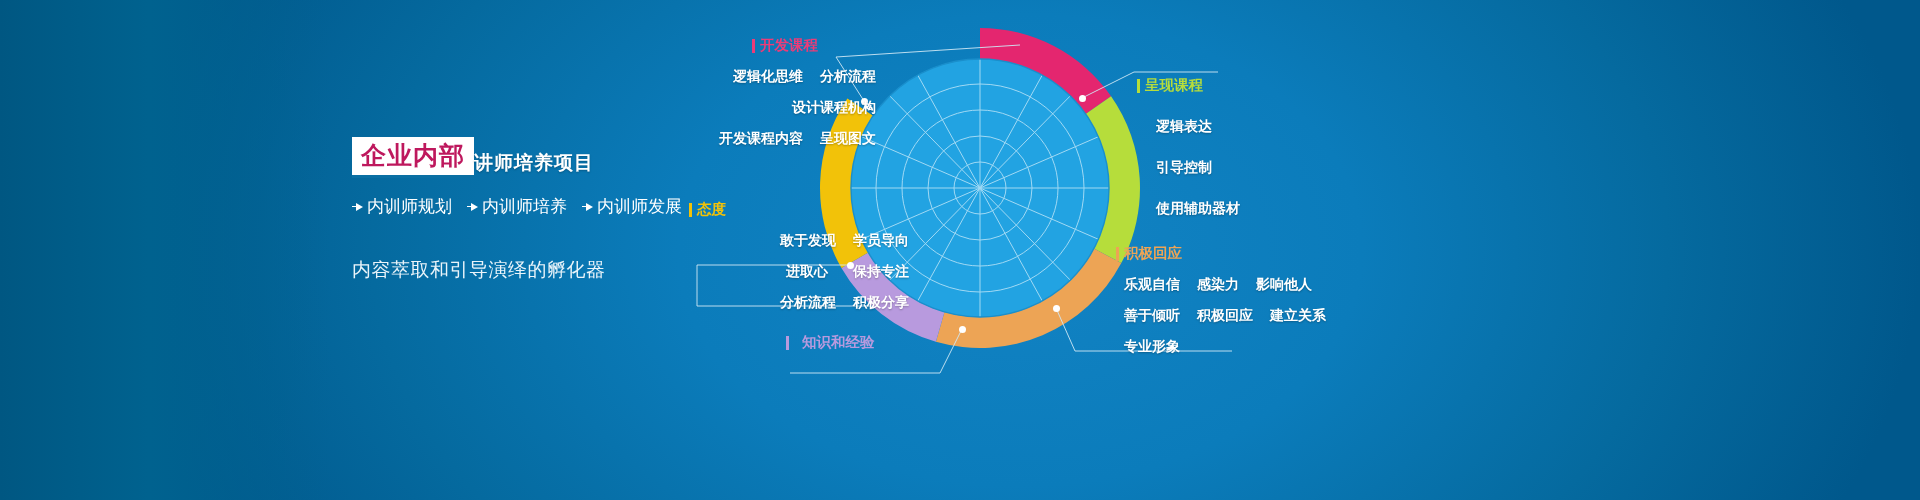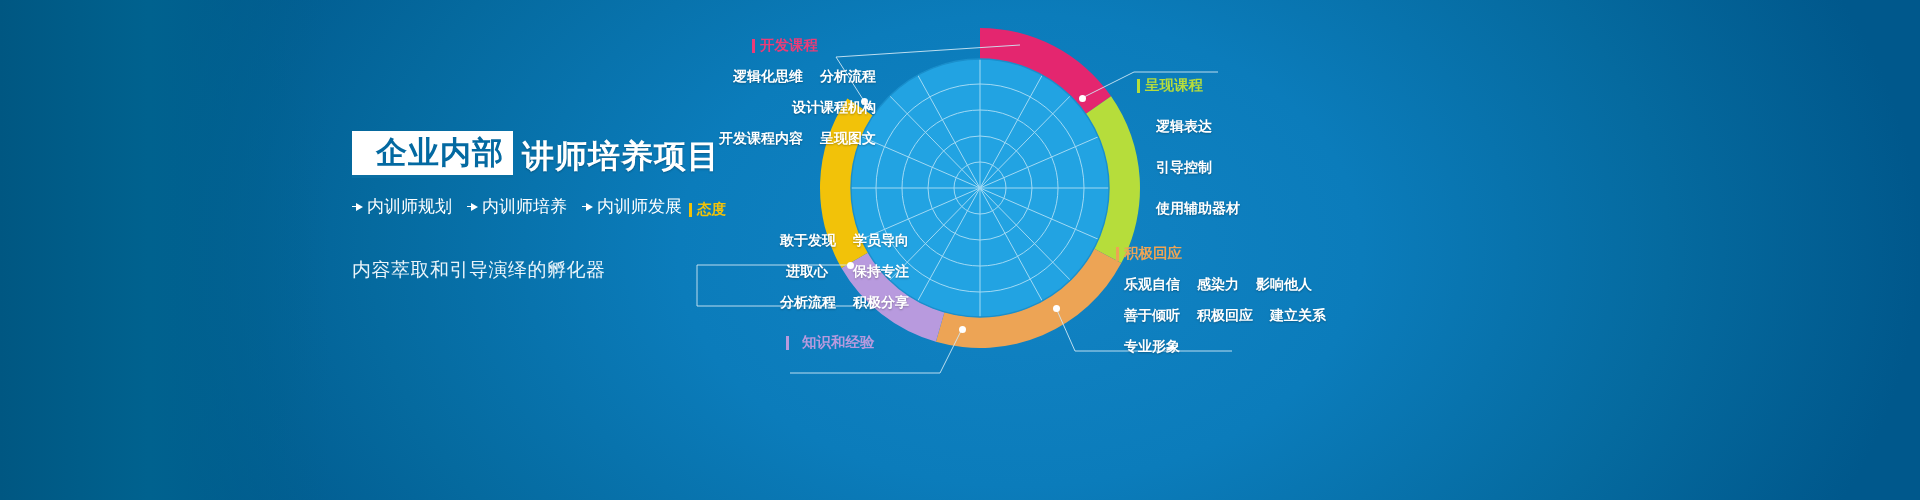--- a/index.html
+++ b/index.html
@@ -17,29 +17,29 @@
   }
   #banner::before{
     content:""; position:absolute; left:0; top:0; width:330px; height:500px;
     background:linear-gradient(to right,#005782 0%, #00628f 45%, rgba(0,106,159,0) 100%);
     pointer-events:none;
   }
   
   .left-col{ position:absolute; left:352px; top:138px; width:420px; z-index:6; }
   .title-row{ display:flex; align-items:flex-end; height:40px; }
   .badge{
-    background:#ffffff; color:#0369a1;
-    font-size:31px; font-weight:bold; line-height:1;
-    padding:6px 9px 7px 24px; letter-spacing:1px;
+    background:#ffffff; color:#be185d;
+    font-size:25px; font-weight:bold; line-height:1;
+    padding:6px 9px 7px 9px; letter-spacing:1px;
     font-family:"DejaVu Sans","Liberation Sans",sans-serif;
     border-bottom:3px solid #0a6fa3;
   }
   .title-main{
-    color:#ffffff; font-size:32px; font-weight:bold; line-height:1;
-    margin-left:9px; padding-bottom:6px; letter-spacing:1px;
+    color:#ffffff; font-size:19px; font-weight:bold; line-height:1;
+    padding-bottom:6px; letter-spacing:1px;
     font-family:"DejaVu Sans","Liberation Sans",sans-serif;
     text-shadow:0 1px 2px rgba(0,0,0,.25);
   }
   .bullets{ margin-top:17px; display:flex; align-items:center; color:#ffffff;
             font-size:17px; font-family:"DejaVu Sans","Liberation Sans",sans-serif; }
   .bullets .b{ display:flex; align-items:center; margin-right:15px; white-space:nowrap;text-align:right; }
   .arrow{ display:inline-block; width:0;height:0;
           border-top:4px solid transparent;border-bottom:4px solid transparent;
           border-left:7px solid #ffffff; margin-right:4px; }
   .arrow-stem{ display:inline-block; width:5px;height:1.5px;background:#fff;margin-right:-1px; }

